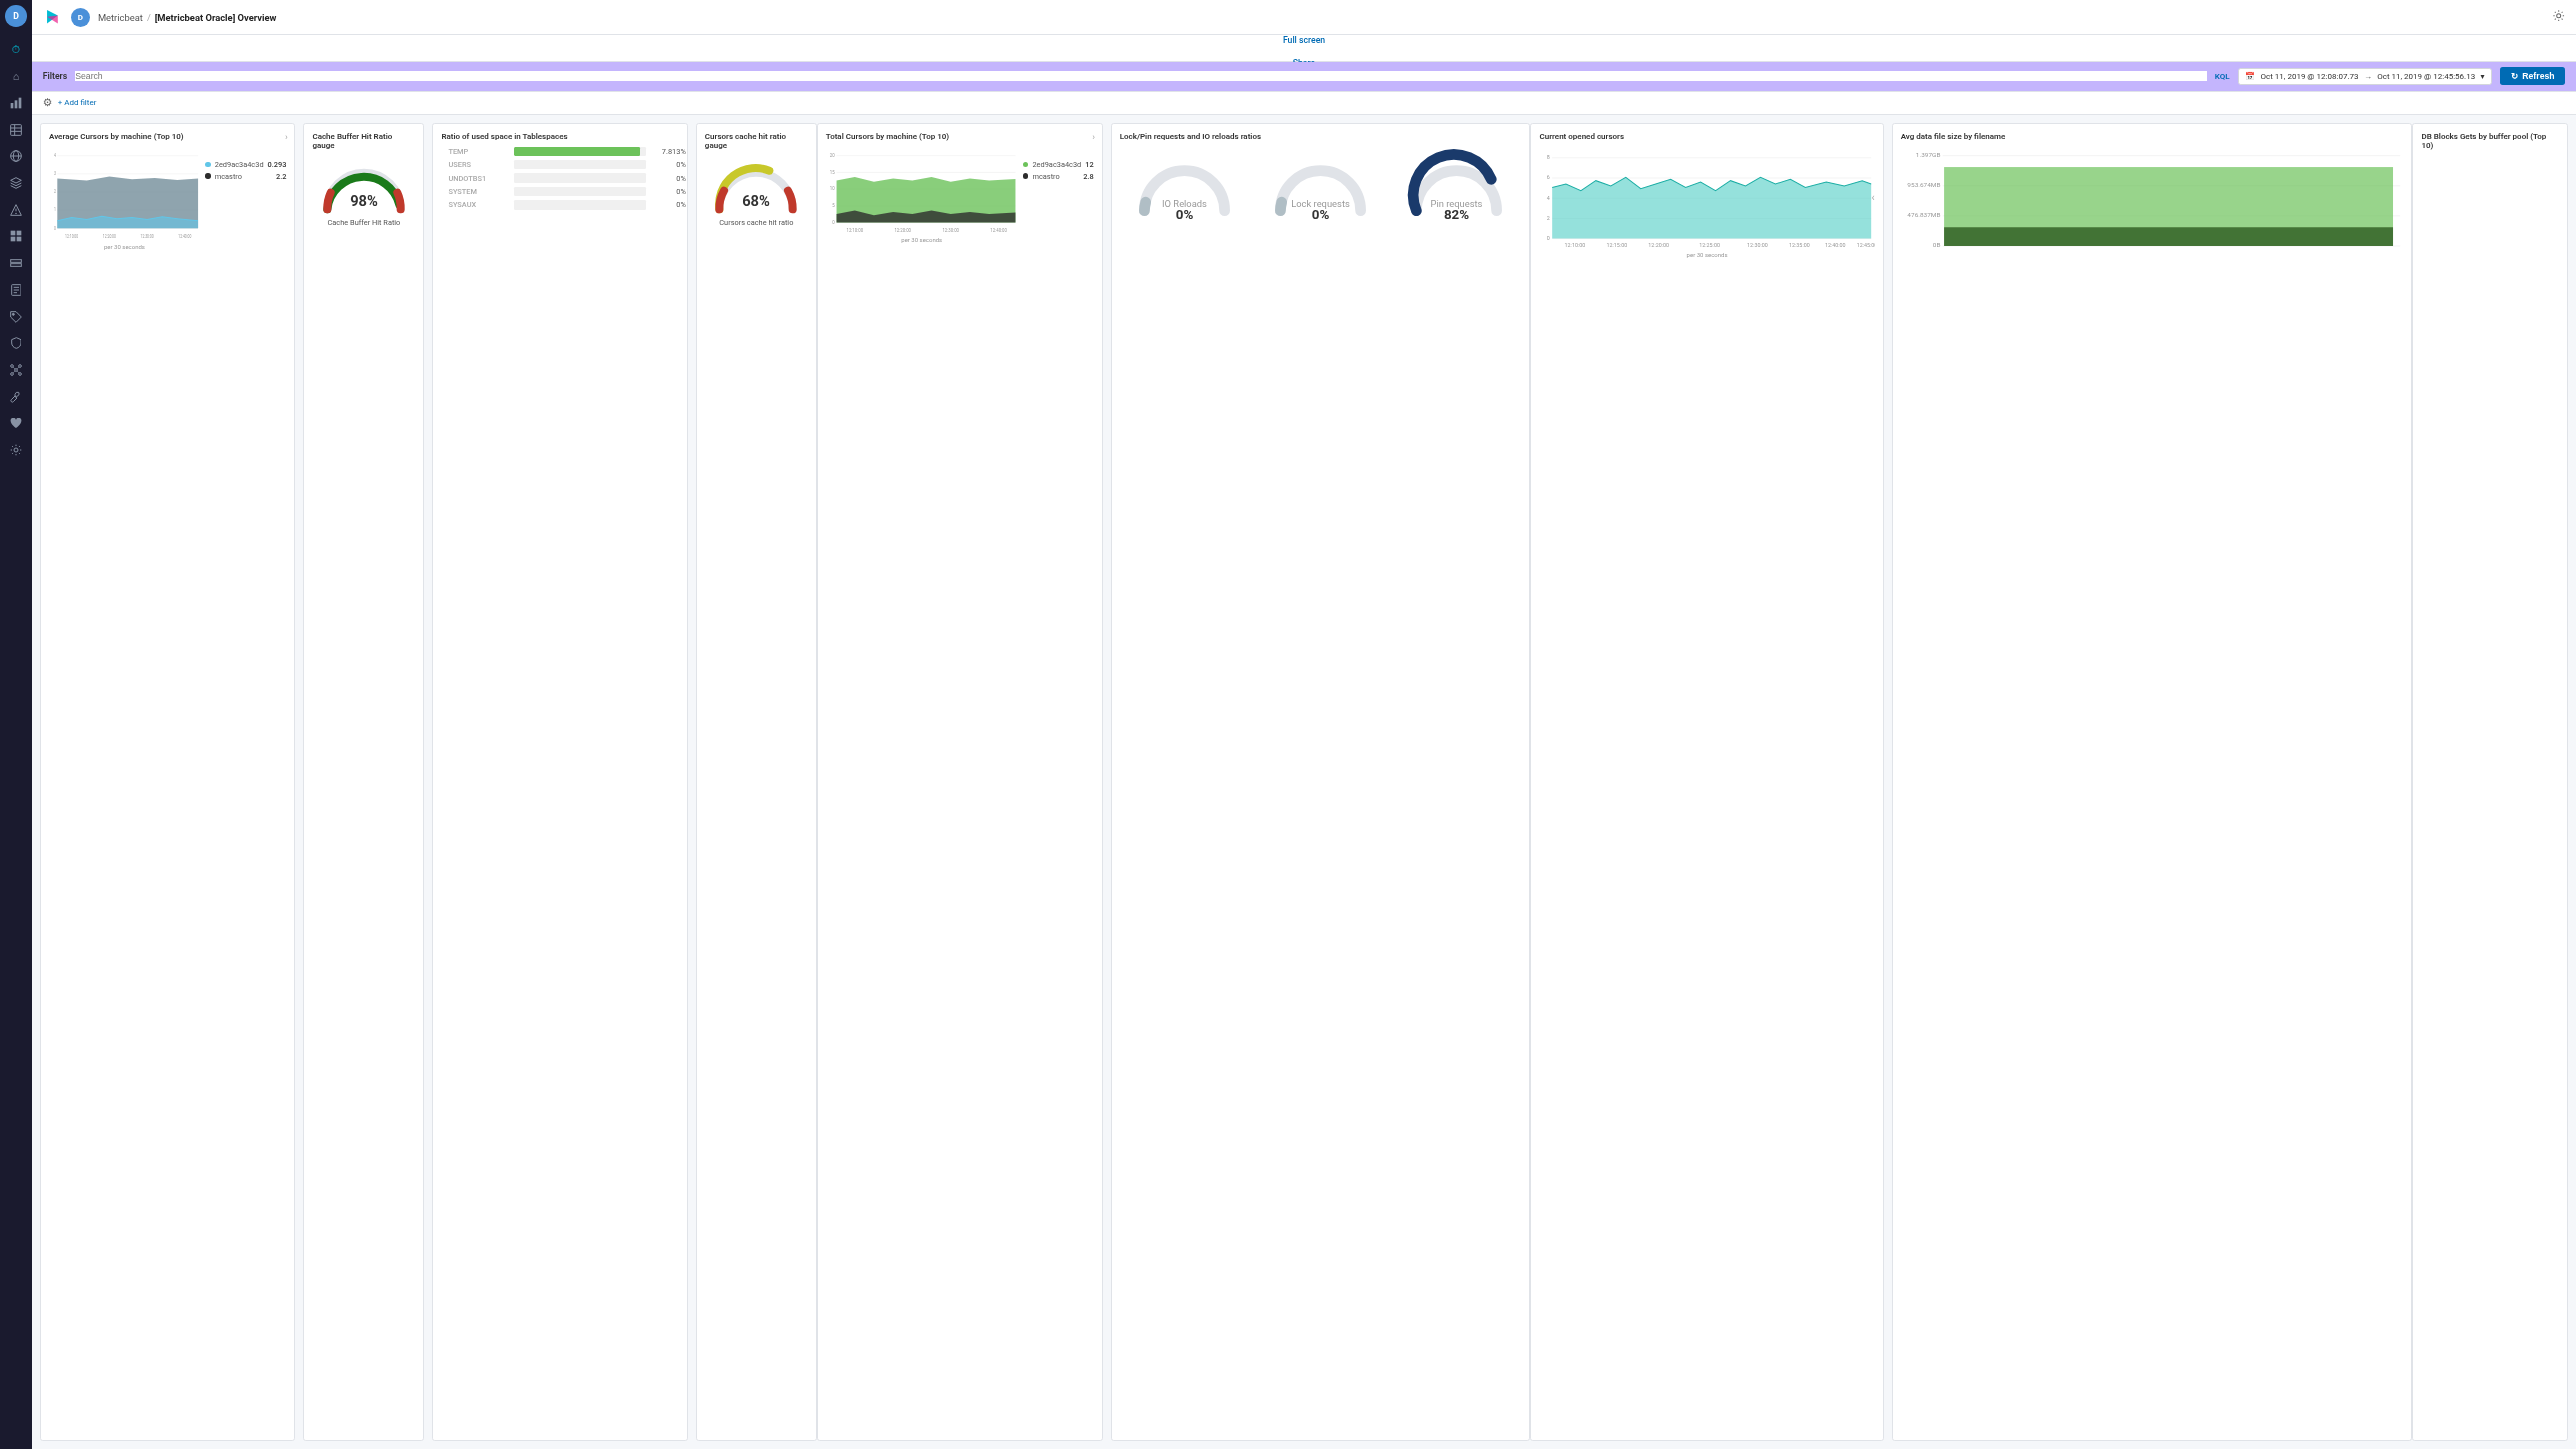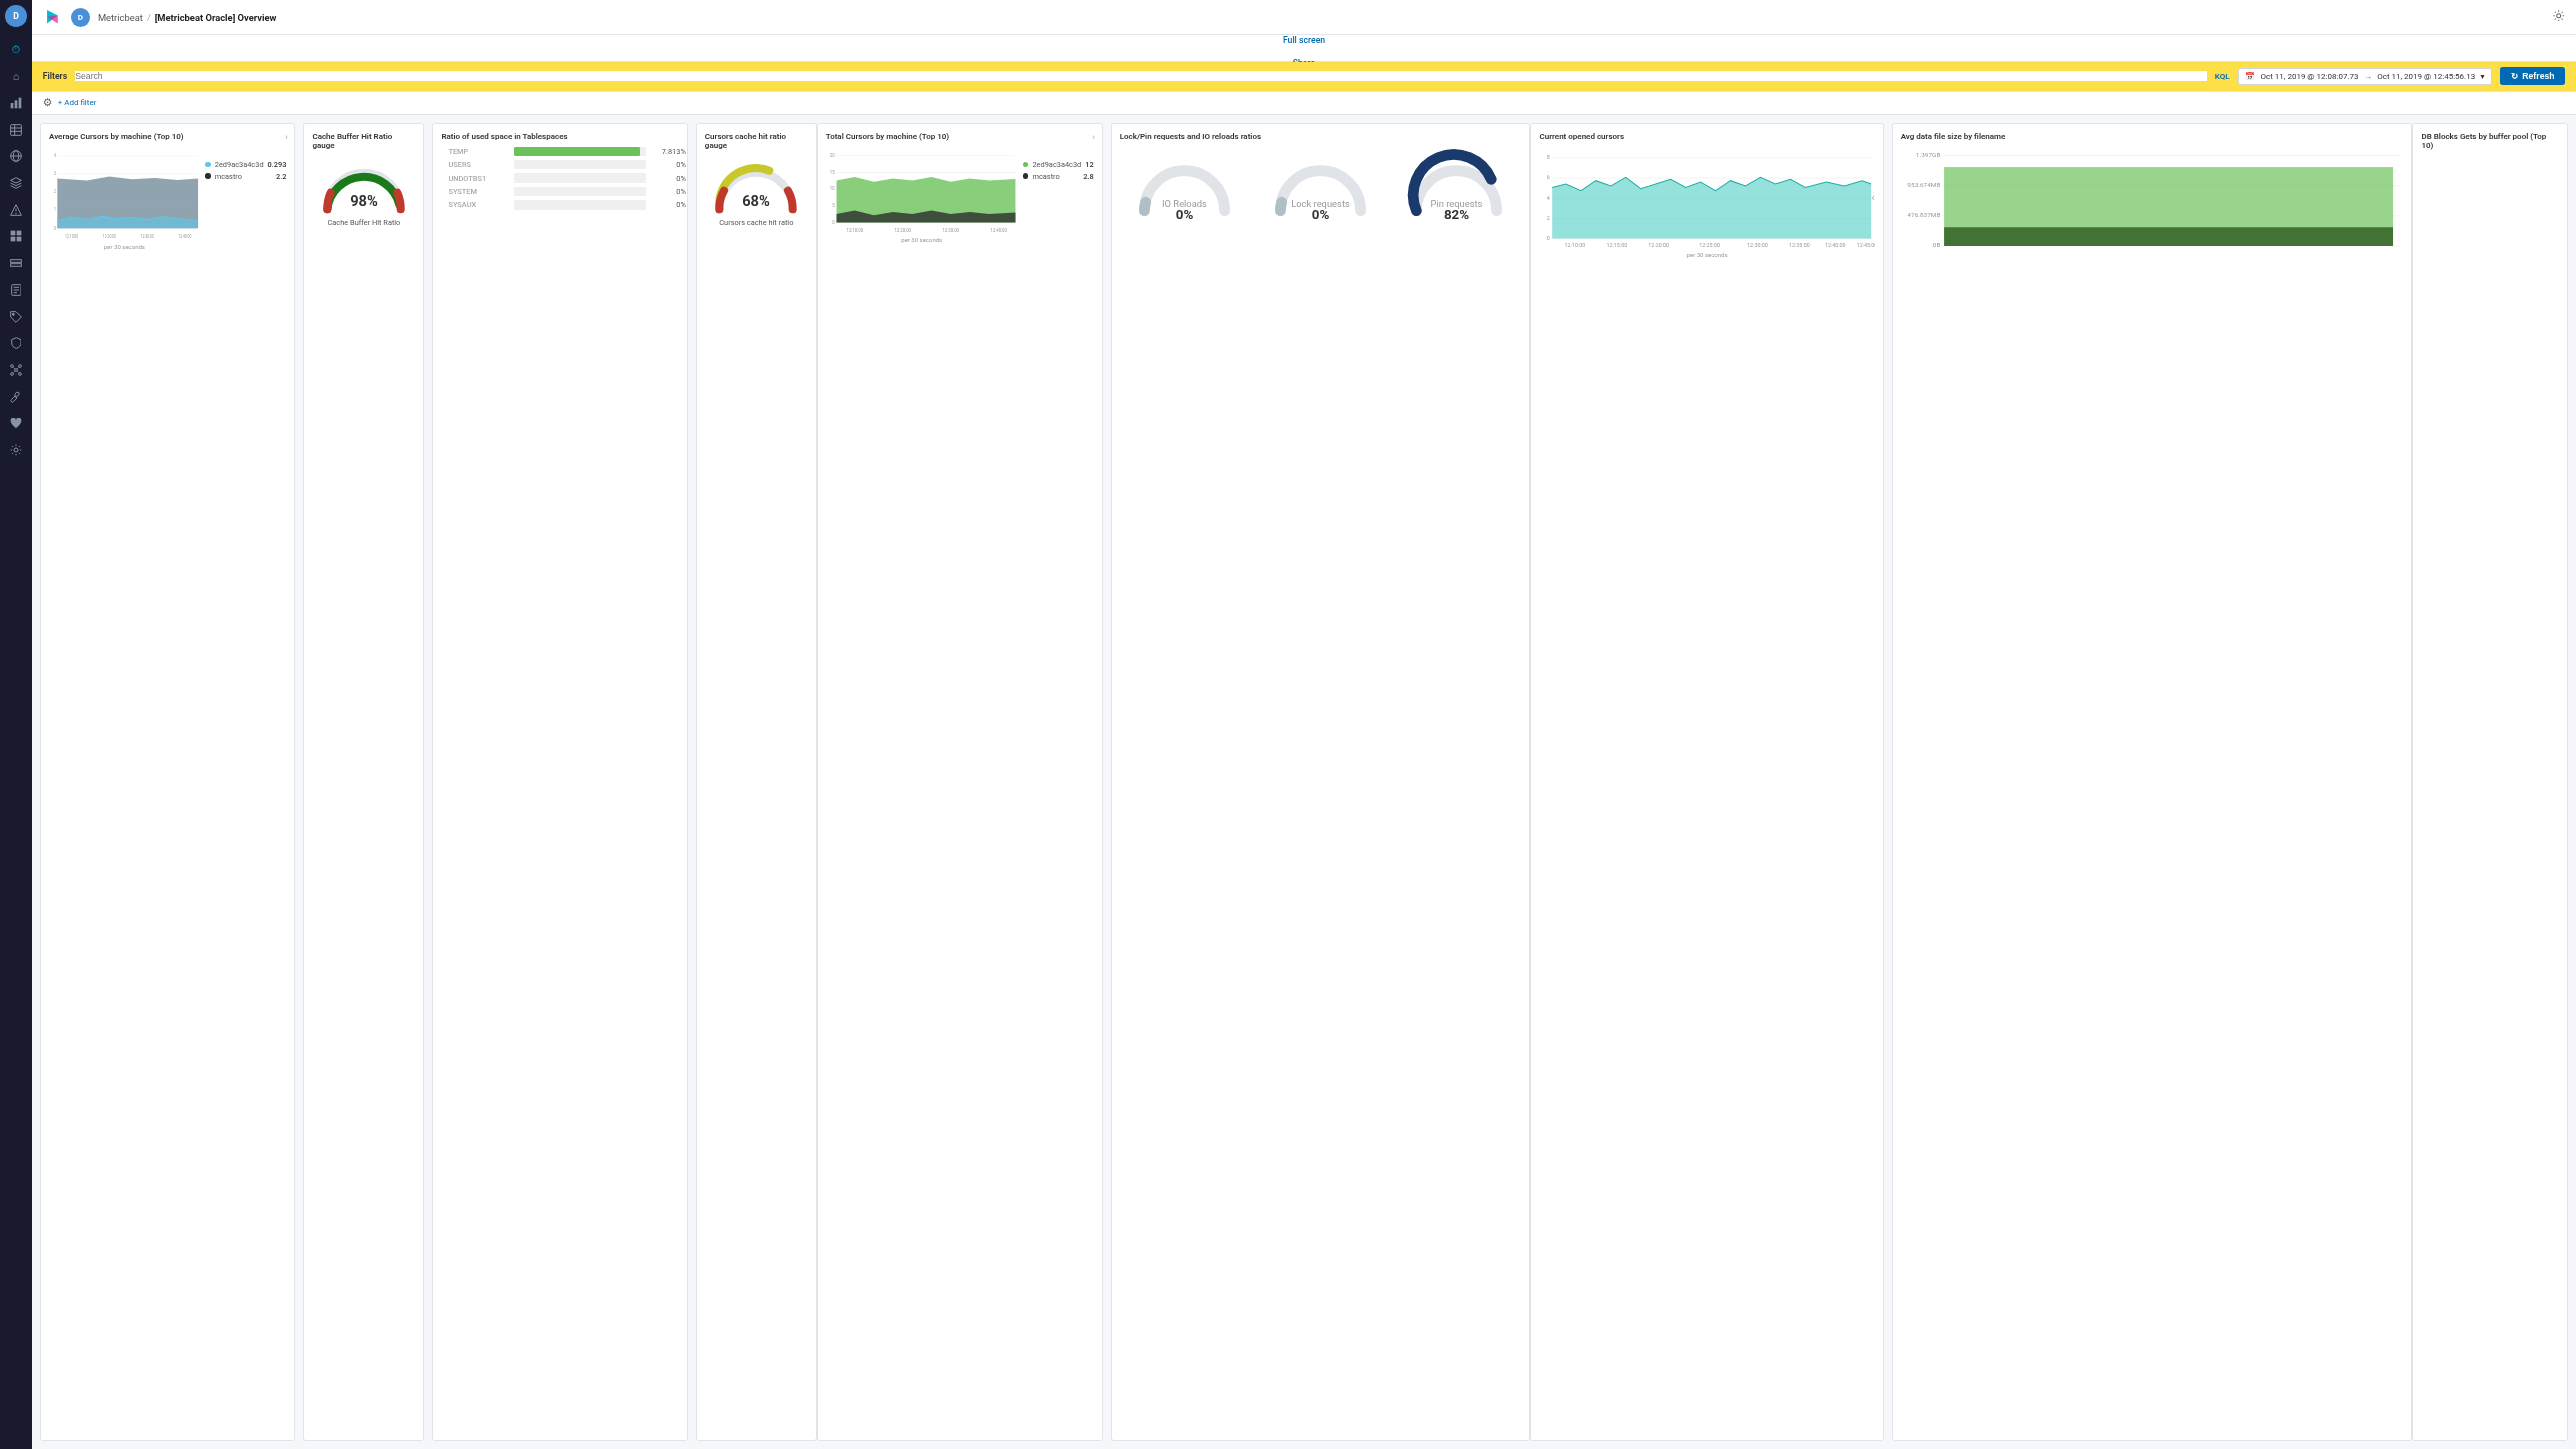--- a/index.html
+++ b/index.html
@@ -21,21 +21,21 @@
     .header-breadcrumb a { color: #555; text-decoration: none; }
     .header-breadcrumb .sep { color: #aaa; }
     .header-breadcrumb .current { color: #222; font-weight: 700; }
     .header-right { margin-left: auto; display: flex; align-items: center; gap: 8px; }
 
     
     .sub-header { background: #fff; border-bottom: 0.7px solid #e0e3e8; padding: 0 10.7px; height: 27px; display: flex; align-items: center; gap: 13.4px; flex-shrink: 0; flex-direction: column; }
     .sub-header a { color: #006bb4; text-decoration: none; font-size: 8.7px; font-weight: 500; cursor: pointer; }
 
     
-    .filters-bar { background: #fde047; border-bottom: 0.7px solid #e0e3e8; padding: 5.4px 10.7px; display: flex; align-items: center; gap: 8px; flex-wrap: wrap; flex-shrink: 0; }
+    .filters-bar { background: #c4b5fd; border-bottom: 0.7px solid #e0e3e8; padding: 5.4px 10.7px; display: flex; align-items: center; gap: 8px; flex-wrap: wrap; flex-shrink: 0; }
     .filters-label { font-weight: 600; font-size: 8.7px; color: #333; }
     .filters-search { flex: 1; border: none; outline: none; font-size: 8.7px; color: #666; }
     .kql-badge { color: #006bb4; font-size: 8px; font-weight: 600; cursor: pointer; }
     .date-filter { display: flex; align-items: center; gap: 5.4px; border: 0.7px solid #d3d6db; border-radius: 2.7px; padding: 2.7px 6.7px; font-size: 8px; color: #333; cursor: pointer; background: #fff; }
     .date-filter .cal-icon { color: #555; }
     .date-arrow { color: #555; }
     .refresh-btn { background: #006bb4; color: #fff; border: none; border-radius: 2.7px; padding: 4px 10.7px; font-size: 8.7px; font-weight: 600; cursor: pointer; display: flex; align-items: center; gap: 4px; }
 
     
     .add-filter-row { background: #fff; padding: 4px 10.7px 5.4px; border-bottom: 0.7px solid #e0e3e8; display: flex; align-items: center; gap: 5.4px; flex-shrink: 0; }

